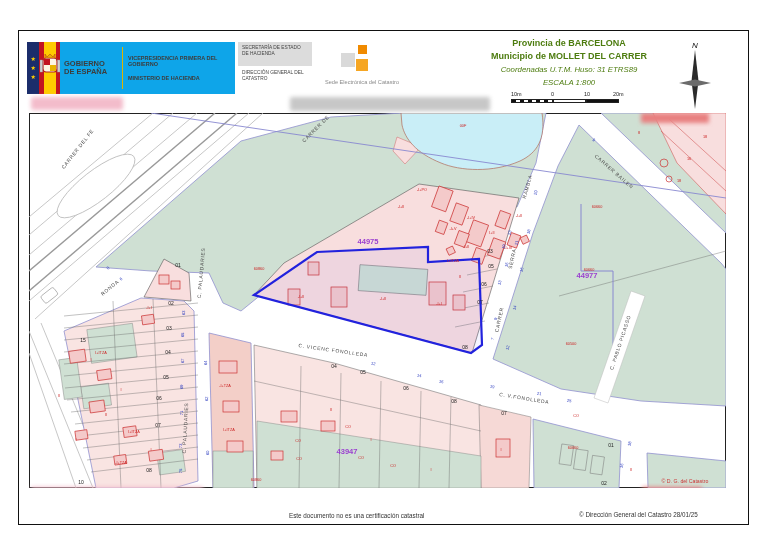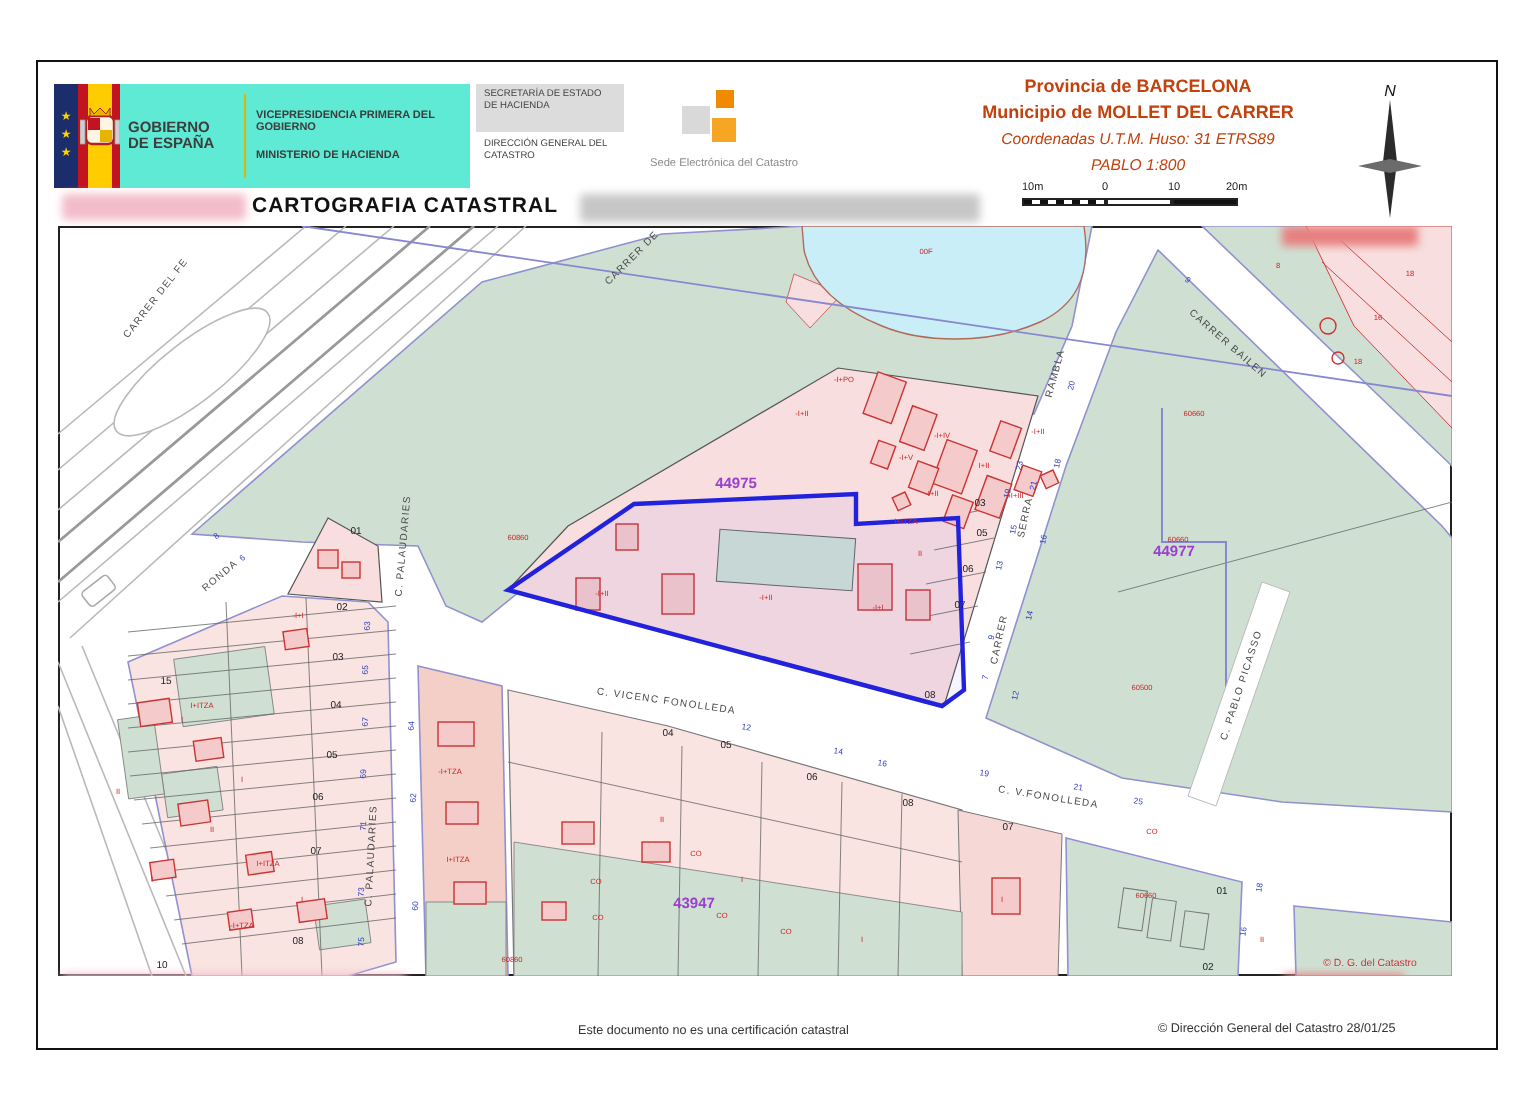--- a/index.html
+++ b/index.html
@@ -1,38 +1,38 @@
 <!DOCTYPE html>
 <html><head>
 <meta charset="utf-8">
 <style>
   html,body{margin:0;padding:0;background:#fff;width:766px;height:556px;overflow:hidden;
     font-family:"Liberation Sans",sans-serif;}
   .page{position:relative;width:766px;height:556px;background:#fff;}
   .frame{position:absolute;left:18px;top:30px;width:729px;height:493px;border:1.5px solid #111;background:#fff;}
   
-  .gov{position:absolute;left:8px;top:11px;width:208px;height:52px;background:#5eead4;display:flex;}
+  .gov{position:absolute;left:8px;top:11px;width:208px;height:52px;background:#0ea5e9;display:flex;}
   .flag{width:33px;height:52px;display:flex;}
   .flag .eu{width:14px;background:#1b2d6b;color:#ffd200;font-size:6px;line-height:9px;display:flex;flex-direction:column;align-items:center;justify-content:center;}
   .flag .r{width:5px;background:#c21420;}
   .flag .y{width:14px;background:#ffcc00;position:relative;}
   .arms{position:absolute;left:-4px;top:10px;}
   .govname{width:56px;display:flex;flex-direction:column;justify-content:center;padding-left:4px;
     font-weight:bold;font-size:7.5px;line-height:8.5px;color:#3d3d3d;}
   .govsep{width:1px;background:#e0b400;margin:5px 2px;}
   .depts{flex:1;display:flex;flex-direction:column;justify-content:center;font-size:5.5px;line-height:6.5px;color:#3d3d3d;font-weight:bold;padding-left:3px;}
   .depts .d2{margin-top:7px;}
   .secbox{position:absolute;left:219px;top:11px;width:74px;height:52px;font-size:4.8px;line-height:5.6px;color:#444;}
   .secbox .s1{background:#dcdcdc;height:24px;padding:3px 4px 0 4px;box-sizing:border-box;}
   .secbox .s2{background:#fff;height:24px;padding:4px 4px 0 4px;box-sizing:border-box;}
   .sede{position:absolute;left:300px;top:12px;width:86px;height:56px;}
   .sq{position:absolute;}
   .sede .t{position:absolute;left:0;top:36px;width:86px;text-align:center;font-size:5.6px;line-height:6.5px;color:#8a8a8a;}
   
-  .hr{position:absolute;left:440px;top:6px;width:220px;text-align:center;color:#c2410c;}
+  .hr{position:absolute;left:440px;top:6px;width:220px;text-align:center;color:#4d7c0f;}
   .hr .b{font-weight:bold;font-size:9px;line-height:13px;}
   .hr .n{font-size:7.8px;line-height:13px;font-style:italic;}
   .sbar{position:absolute;left:474px;top:60px;width:140px;height:18px;font-size:5.5px;color:#222;}
   .sbar span{position:absolute;top:0;}
   .sbar .bar{position:absolute;top:8px;height:4px;border:0.5px solid #222;box-sizing:border-box;}
   .compass{position:absolute;left:656px;top:8px;width:40px;height:72px;}
   
   .maptitle{position:absolute;left:107px;top:66px;font-weight:bold;font-size:10.5px;letter-spacing:0.5px;color:#111;}
   .redact{position:absolute;filter:blur(2px);border-radius:2px;}
   
@@ -92,42 +92,41 @@
       <div class="sq" style="left:22px;top:10px;width:14px;height:14px;background:#d9d9d9;"></div>
       <div class="sq" style="left:39px;top:2px;width:9px;height:9px;background:#f08a00;"></div>
       <div class="sq" style="left:37px;top:16px;width:12px;height:12px;background:#f6a623;"></div>
       <div class="t">Sede Electrónica del Catastro</div>
     </div>
 
     <div class="hr">
       <div class="b">Provincia de BARCELONA</div>
       <div class="b">Municipio de MOLLET DEL CARRER</div>
       <div class="n">Coordenadas U.T.M. Huso: 31 ETRS89</div>
-      <div class="n">PABLO 1:800</div>
+      <div class="n">ESCALA 1:800</div>
     </div>
 
     <div class="sbar">
       <span style="left:18px;">10m</span>
       <span style="left:58px;">0</span>
       <span style="left:91px;">10</span>
       <span style="left:120px;">20m</span>
       <div class="bar" style="left:18px;width:42px;background:repeating-linear-gradient(90deg,#111 0 4px,#fff 4px 8px);"></div>
       <div class="bar" style="left:60px;width:33px;background:#fff;"></div>
       <div class="bar" style="left:93px;width:33px;background:#111;"></div>
     </div>
 
     <div class="compass">
       <svg width="40" height="72" viewBox="0 0 40 72">
         <text x="20" y="9" text-anchor="middle" font-size="8" font-style="italic" fill="#111" font-family="Liberation Serif, serif">N</text>
         <polygon points="20,11 23.5,42 20,70 16.5,42" fill="#2b2b2b"></polygon>
         <polygon points="4,44 20,40.5 36,44 20,47.5" fill="#6b6b6b"></polygon>
       </svg>
     </div>
 
-    <div class="maptitle">CARTOGRAFIA CATASTRAL</div>
     <div class="redact" style="left:12px;top:66px;width:92px;height:13px;background:#f3bccb;"></div>
     <div class="redact" style="left:271px;top:66px;width:200px;height:14px;background:#c7c7c7;"></div>
 
     <svg id="map-svg" style="position:absolute;left:10px;top:82px;" width="697" height="375" viewBox="28 112 697 375">
       <defs>
           <filter id="blur2" x="-40%" y="-40%" width="180%" height="180%">
             <feGaussianBlur stdDeviation="2"></feGaussianBlur>
           </filter>
         </defs>
       <clipPath id="mapclip">

